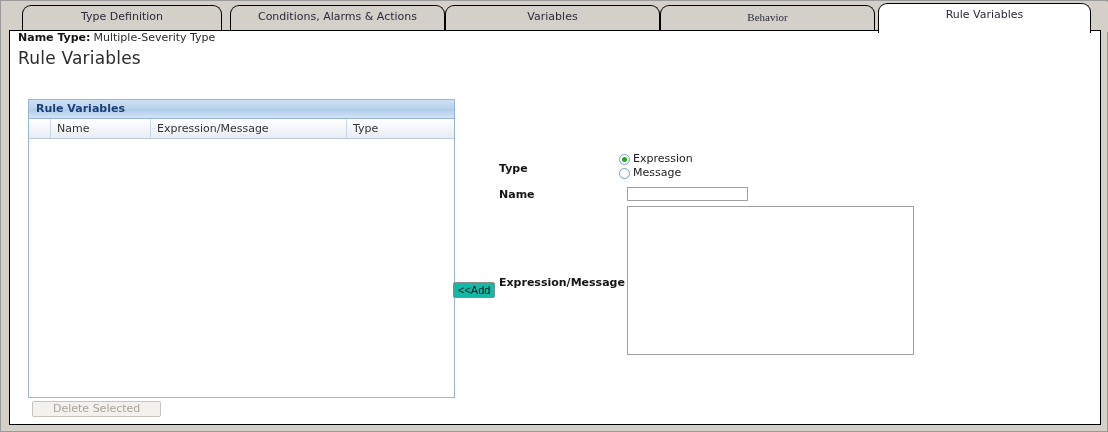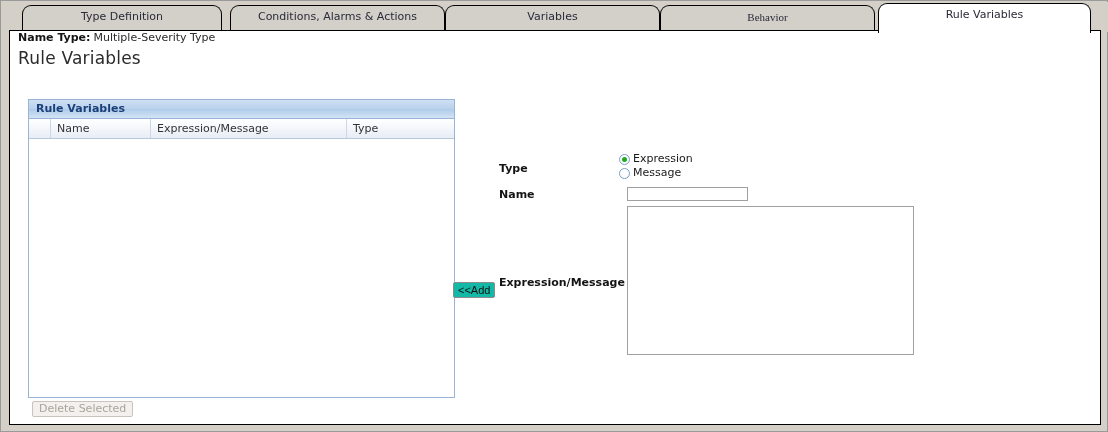--- a/index.html
+++ b/index.html
@@ -146,21 +146,21 @@
   #grid-body {
     height: 257px;
     background: #ffffff;
   }
 
   #delete-selected-button {
     position: absolute;
     left: 22px; top: 370px;
     height: 16px;
     box-sizing: border-box;
-    padding: 0 6px;
+    padding: 0 20px;
     font-family: "DejaVu Sans", "Liberation Sans", sans-serif;
     font-size: 11px;
     line-height: 14px;
     color: #a9a59c;
     background: #f2f1ee;
     border: 1px solid #c8c4bc;
     border-radius: 2px;
     cursor: default;
   }
 

